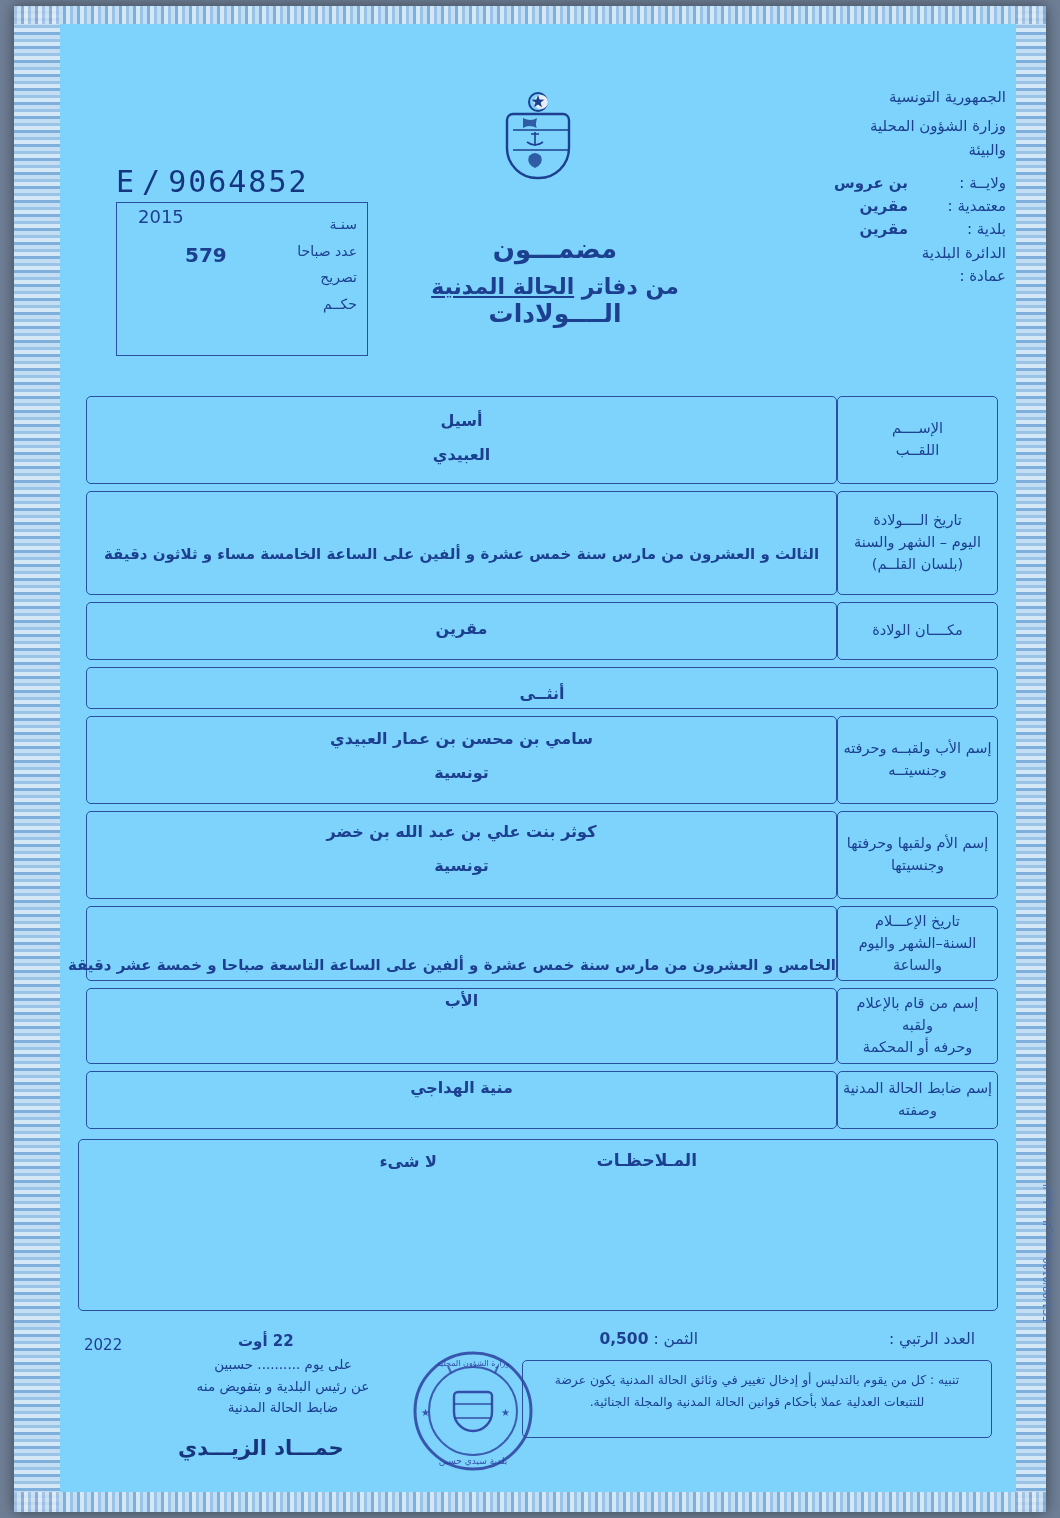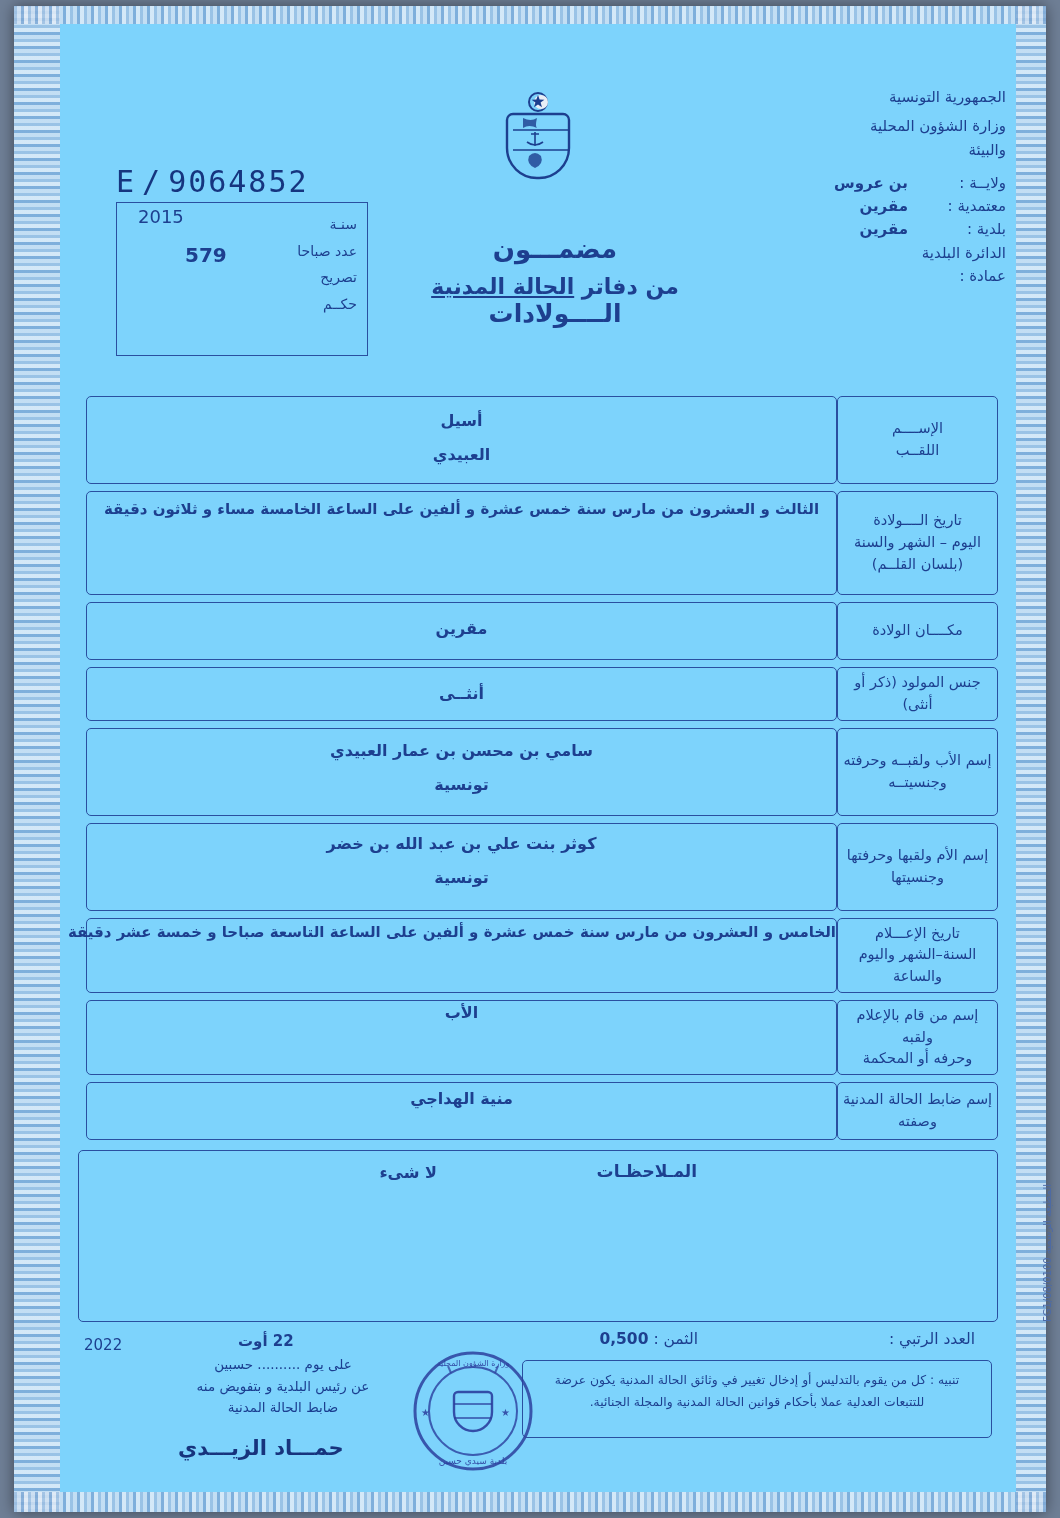--- a/index.html
+++ b/index.html
@@ -84,21 +84,21 @@
     font-size:14.5px;line-height:1.5;text-align:center;padding:4px 2px;box-sizing:border-box;
   }
   .cell-value{
     flex:1;margin-left:8px;border:1.6px solid #2a4fa0;border-radius:5px;
     position:relative;box-sizing:border-box;
   }
   .v{
     position:absolute;width:100%;text-align:center;font-weight:bold;font-size:16px;
     white-space:nowrap;
   }
-  .v.wide{font-size:15px;}
+  .v.wide{font-size:15px;margin-top:45px;}
 
   .h40{min-height:42px;}
   .h56{min-height:58px;}
   .h86{min-height:88px;}
   .h100{min-height:104px;}
 
   
   #remarks{
     margin-top:10px;border:1.6px solid #2a4fa0;border-radius:5px;height:170px;position:relative;
   }
@@ -237,23 +237,20 @@
       <div class="row">
         <div class="cell-label h56">
           <span>مكــــان الولادة</span>
         </div>
         <div class="cell-value h56">
           <div class="v" style="top:16px">مقرين</div>
         </div>
       </div>
 
       <div class="row">
-        <div class="cell-label h40">
-          <span>جنس المولود (ذكر أو أنثى)</span>
-        </div>
         <div class="cell-value h40">
           <div class="v" style="top:16px">أنثــى</div>
         </div>
       </div>
 
       <div class="row">
         <div class="cell-label h86">
           <span>إسم الأب ولقبــه وحرفته</span>
           <span>وجنسيتــه</span>
         </div>

